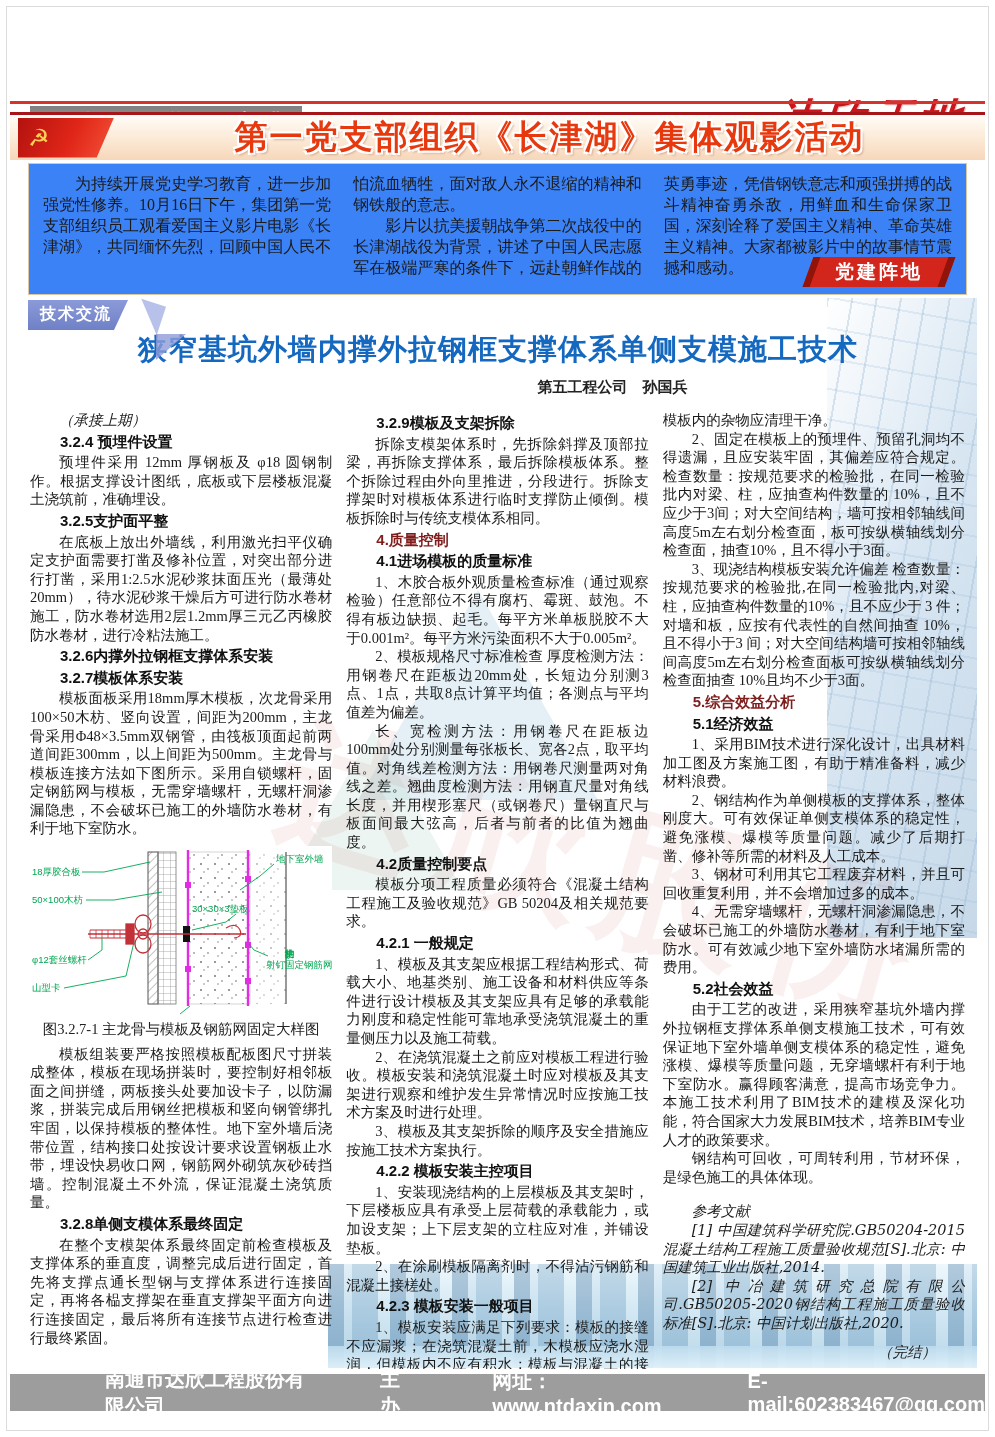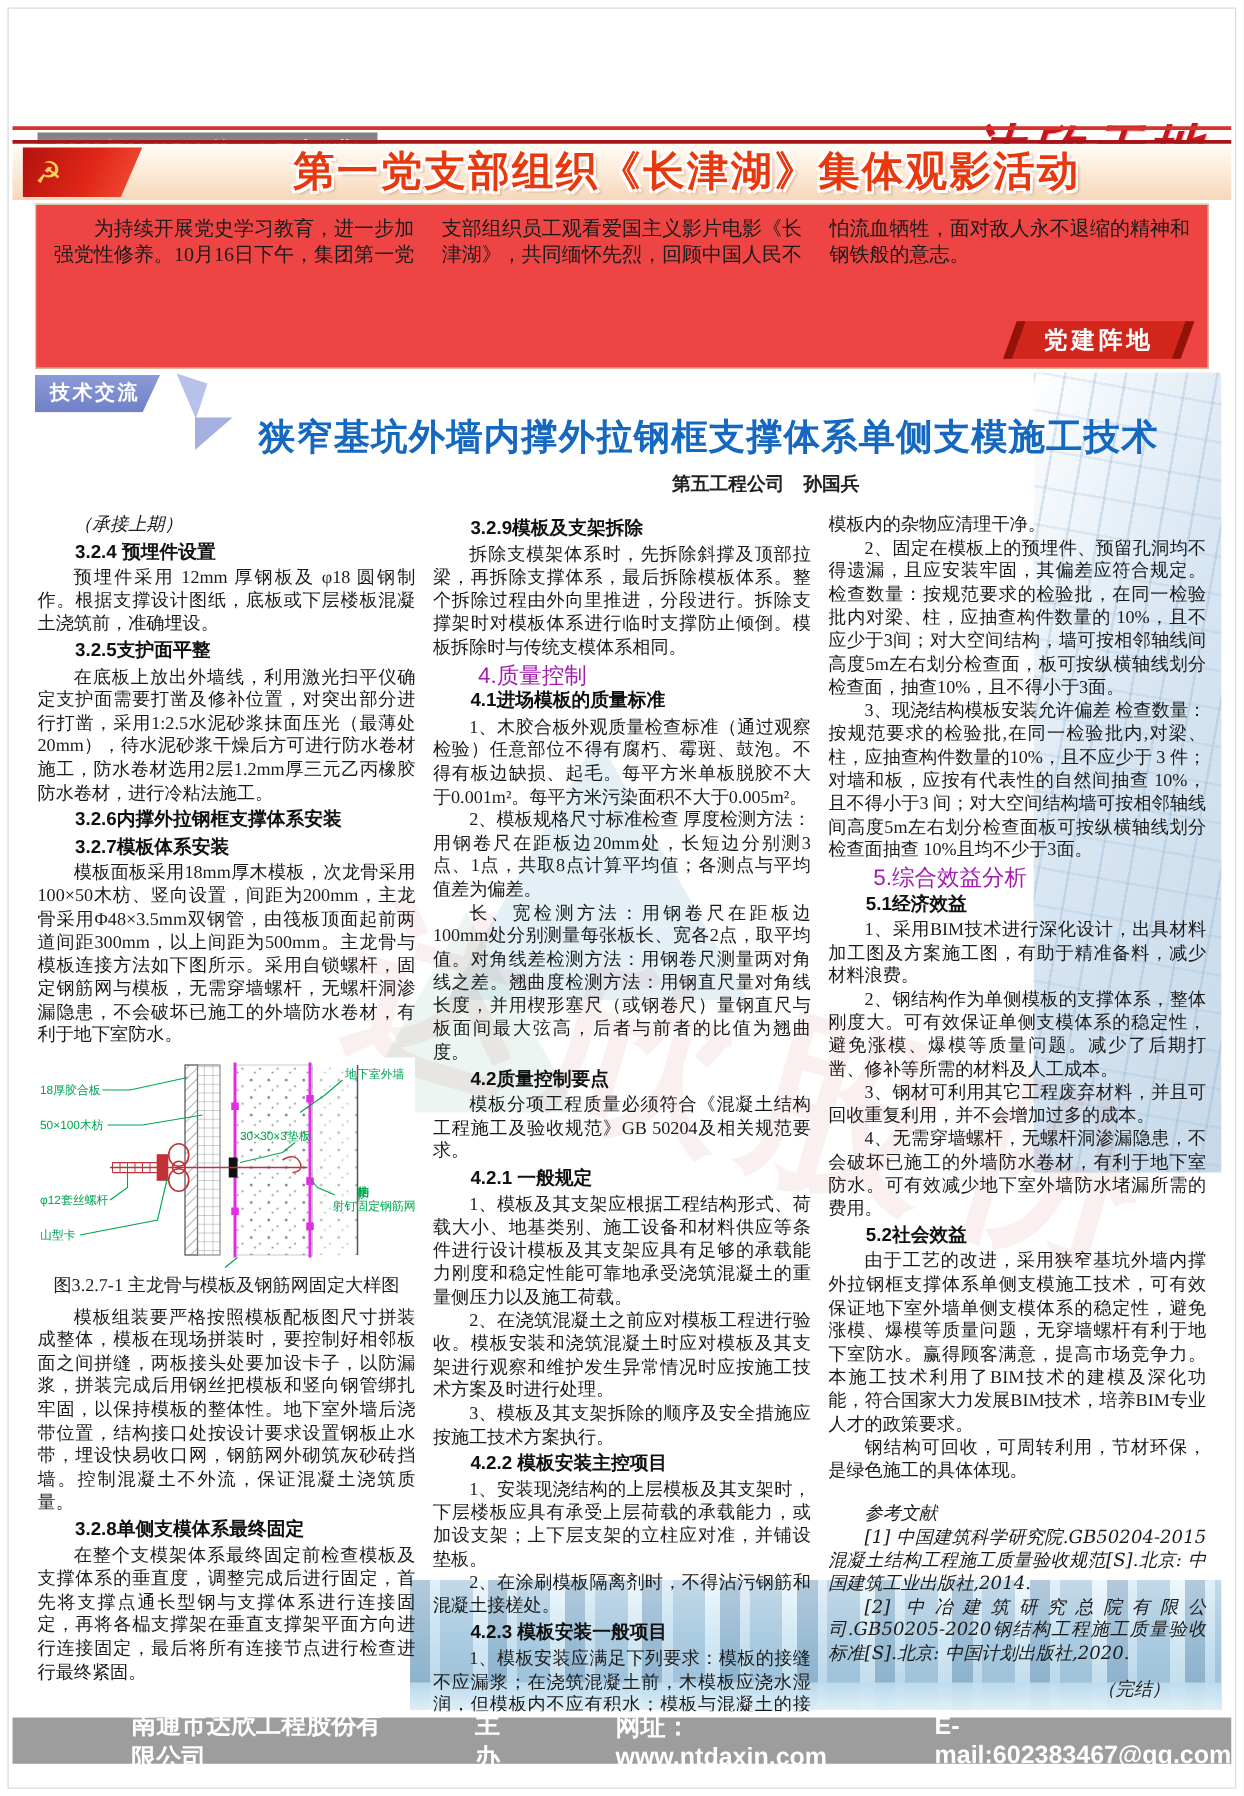--- a/index.html
+++ b/index.html
@@ -34,21 +34,21 @@
           clip-path:polygon(0 0,100% 0,82% 100%,0 100%); display:flex; align-items:center; }
   .flag .emblem { color:#ffd257; font-size:24px; margin-left:10px;
                   font-family:"DejaVu Sans",sans-serif; }
   .banner-title { flex:1; text-align:center; font-family:"Liberation Sans",sans-serif;
                   font-weight:900; font-size:33px; letter-spacing:2px; color:#e8380d;
                   text-shadow:-2px -2px 0 #fff,2px -2px 0 #fff,-2px 2px 0 #fff,2px 2px 0 #fff,
                               3px 3px 2px rgba(120,40,10,.25); }
 
   
   .party-box { position:absolute; top:163px; left:28px; right:28px; height:132px;
-               background:#ef4444; border:1px solid #dcc9a2; padding:9px 14px 10px 14px; }
+               background:#3b82f6; border:1px solid #dcc9a2; padding:9px 14px 10px 14px; }
   .party-cols { column-count:3; column-gap:22px; font-size:16px; line-height:21px;
                 text-align:justify; height:110px; overflow:hidden; }
   .party-cols p { text-indent:2em; }
   .pb-badge { position:absolute; right:16px; bottom:7px; z-index:2; }
   .pb-badge .ribbon { display:inline-block; background:#d2251c; transform:skewX(-20deg);
                       padding:2px 20px; border-left:7px solid #921309; border-right:7px solid #921309; }
   .pb-badge .ribbon span { display:inline-block; transform:skewX(20deg); color:#fff;
                            font-family:"Liberation Sans",sans-serif; font-weight:bold;
                            font-size:19px; letter-spacing:3px; }
 
@@ -82,37 +82,37 @@
                    color:#fff; font-family:"Liberation Sans",sans-serif; font-weight:bold;
                    font-size:16px; letter-spacing:2px; padding:4px 16px 5px 12px;
                    clip-path:polygon(0 0,100% 0,86% 100%,0 100%); }
   .tag .tag-arrow { position:absolute; left:108px; top:2px; width:0; height:0;
                     border-left:26px solid transparent; border-top:30px solid #aab6e6;
                     transform:rotate(18deg); opacity:.85; }
   .tag .tag-arrow2 { position:absolute; left:128px; top:34px; width:0; height:0;
                      border-right:30px solid transparent; border-top:26px solid #8e9cd8;
                      opacity:.8; }
 
-  .tech-title { position:relative; z-index:2; margin:30px 40px 0 110px; text-align:right;
+  .tech-title { position:relative; z-index:2; margin:30px 40px 0 110px; text-align:left;
                 font-family:"Liberation Sans",sans-serif; font-weight:900; font-size:29px;
                 letter-spacing:1px; color:#1568bf; }
   .tech-author { position:relative; z-index:2; margin-top:8px; text-align:center;
                  padding-left:230px; font-family:"Liberation Sans",sans-serif;
                  font-weight:bold; font-size:15px; color:#222; }
 
   .tcols { position:relative; z-index:1; display:flex; gap:14px; margin-top:14px; padding:0 2px; }
   .tcol { width:304px; height:958px; overflow:hidden; font-size:14.5px; line-height:18.6px;
           text-align:justify; }
   .tcol p { text-indent:2em; }
   .tcol p.tpc { text-indent:0; }
   .tnote { font-style:italic; font-family:"DejaVu Serif",serif; padding-left:2em; margin-bottom:2px; }
   .th { font-family:"Liberation Sans",sans-serif; font-weight:bold; font-size:15px;
         padding-left:2em; margin:3px 0 2px 0; color:#111; }
-  .thb { font-family:"Liberation Sans",sans-serif; font-weight:normal; font-size:18px;
-         padding-left:2em; margin:3px 0 2px 0; color:#a21caf; }
+  .thb { font-family:"Liberation Sans",sans-serif; font-weight:bold; font-size:15px;
+         padding-left:2em; margin:3px 0 2px 0; color:#7f1d1d; }
   .trefh { font-style:italic; font-family:"DejaVu Serif",serif; padding-left:2em; margin-top:16px; }
   .tref { font-style:italic; font-family:"DejaVu Serif",serif; text-indent:2em; }
   .tend { text-align:right; font-style:italic; padding-right:2em; margin-top:10px; }
 
   
   .fig { margin:8px 0 6px 0; }
   .fig svg { display:block; width:304px; height:172px; background:#fff; }
   .fig-caption { text-align:center; font-size:14.5px; color:#222; margin-top:2px; }
   .glabel { font-size:9.5px; fill:#00a651; font-family:"Liberation Sans",sans-serif; }
 
@@ -140,20 +140,21 @@
   <div class="banner">
     <div class="flag">
       <span class="emblem">☭</span>
     </div>
     <div class="banner-title">第一党支部组织《长津湖》集体观影活动</div>
   </div>
 
   <div class="party-box">
     <div class="party-cols">
       <p>为持续开展党史学习教育，进一步加强党性修养。10月16日下午，集团第一党支部组织员工观看爱国主义影片电影《长津湖》，共同缅怀先烈，回顾中国人民不怕流血牺牲，面对敌人永不退缩的精神和钢铁般的意志。</p>
+      <p>影片以抗美援朝战争第二次战役中的长津湖战役为背景，讲述了中国人民志愿军在极端严寒的条件下，远赴朝鲜作战的英勇事迹，凭借钢铁意志和顽强拼搏的战斗精神奋勇杀敌，用鲜血和生命保家卫国，深刻诠释了爱国主义精神、革命英雄主义精神。大家都被影片中的故事情节震撼和感动。</p>
 
     </div>
     <div class="pb-badge">
       <span class="ribbon"><span>党建阵地</span></span>
     </div>
   </div>
 
   <div class="tech">
     <div class="tech-decor-right"></div>
     <div class="wm-tri1"></div>

